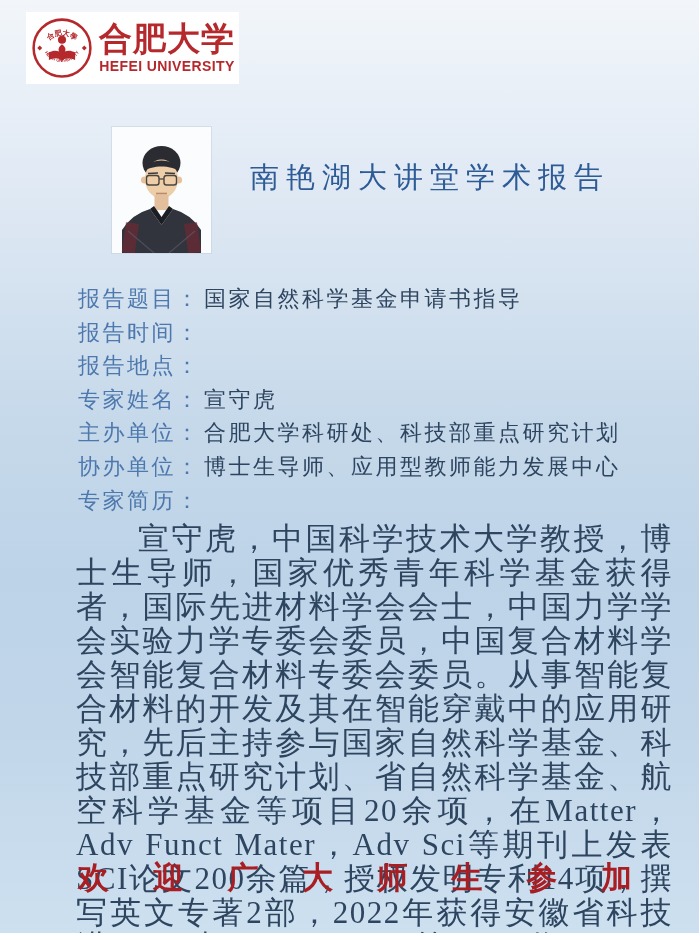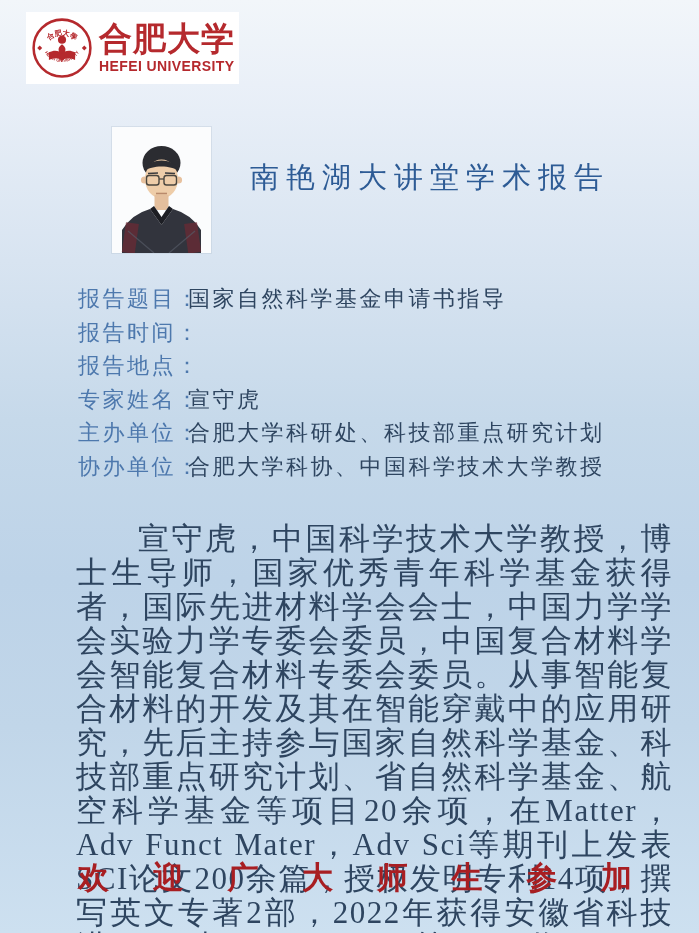--- a/index.html
+++ b/index.html
@@ -4,33 +4,33 @@
 <style>
   html,body { margin:0; padding:0; background:#8ea8bf; }
   .poster {
     position:relative; width:699px; height:933px; margin:0 auto; overflow:hidden;
     background:linear-gradient(180deg,#f2f6fa 0%,#eaf0f8 9%,#d8e4f1 28%,#c6d9ea 45%,#bdd3e8 62%,#c1d6e9 78%,#cde0f0 100%);
     font-family:"Liberation Serif","DejaVu Serif",serif;
   }
   .logo-box{ position:absolute; left:26px; top:12px; width:213px; height:72px; background:#ffffff;
              display:flex; align-items:center; padding:3px 5px; box-sizing:border-box; }
   .seal{ width:62px; height:62px; flex:none; }
-  .brand{ display:flex; flex-direction:column; margin-left:6px; line-height:1; }
+  .brand{ display:flex; flex-direction:column; margin-left:6px; line-height:1;text-align:center; }
   .brand-cn{ color:#b5292d; font-size:33px; font-weight:bold; letter-spacing:1px; white-space:nowrap; }
   .brand-en{ color:#b5292d; font-size:14px; font-weight:bold; letter-spacing:0.4px; margin-top:3px;
              font-family:"Liberation Sans","DejaVu Sans",sans-serif; white-space:nowrap; }
   .photo{ position:absolute; left:112px; top:127px; width:99px; height:126px; background:#fcfcfd;
           box-shadow:0 0 0 1px rgba(180,195,210,.35); }
   .photo svg{ display:block; width:100%; height:100%; }
   .main-title{ position:absolute; left:250px; top:158px; width:440px; font-size:29px; color:#2d5b95;
                letter-spacing:7px; white-space:nowrap; }
   .info{ position:absolute; left:78px; top:284px; width:600px; }
   .info-row{ height:33.6px; font-size:22px; display:flex; align-items:flex-start; white-space:nowrap; }
   .info-label{ color:#4d78ad; letter-spacing:2.5px; width:110px; flex:none; }
-  .info-value{ color:#2e4560; letter-spacing:2.5px; }
+  .info-value{ color:#2e4560; letter-spacing:2.5px;margin-left:16px; }
   .bio{ position:absolute; left:76px; top:522px; width:597px; font-size:31px; line-height:34px;
         color:#2e4560; text-align:justify; text-indent:2em; letter-spacing:1.5px; }
   .bio:after{ content:""; display:inline-block; width:100%; }
   .welcome{ position:absolute; left:78px; top:857px; width:554px; display:flex; justify-content:space-between;
             font-size:31px; font-weight:bold; color:#a81e22; }
 </style>
 </head>
 <body>
 
 <div class="poster">
@@ -102,21 +102,25 @@
     <div class="info-row">
       <span class="info-label">专家姓名：</span>
       <span class="info-value">宣守虎</span>
     </div>
     <div class="info-row">
       <span class="info-label">主办单位：</span>
       <span class="info-value">合肥大学科研处、科技部重点研究计划</span>
     </div>
     <div class="info-row">
       <span class="info-label">协办单位：</span>
-      <span class="info-value">合肥大学科协、中国科学技术大学教授</span>
+      <span class="info-value">博士生导师、应用型教师能力发展中心</span>
+    </div>
+    <div class="info-row">
+      <span class="info-label">专家简历：</span>
+      <span class="info-value"></span>
     </div>
   </div>
 
   <div class="bio">宣守虎，中国科学技术大学教授，博士生导师，国家优秀青年科学基金获得者，国际先进材料学会会士，中国力学学会实验力学专委会委员，中国复合材料学会智能复合材料专委会委员。从事智能复合材料的开发及其在智能穿戴中的应用研究，先后主持参与国家自然科学基金、科技部重点研究计划、省自然科学基金、航空科学基金等项目20余项，在Matter，Adv Funct Mater，Adv Sci等期刊上发表SCI论文200余篇，授权发明专利14项，撰写英文专著2部，2022年获得安徽省科技进步二等奖。</div>
 
   <div class="welcome">
     <span>欢</span>
     <span>迎</span>
     <span>广</span>
     <span>大</span>

